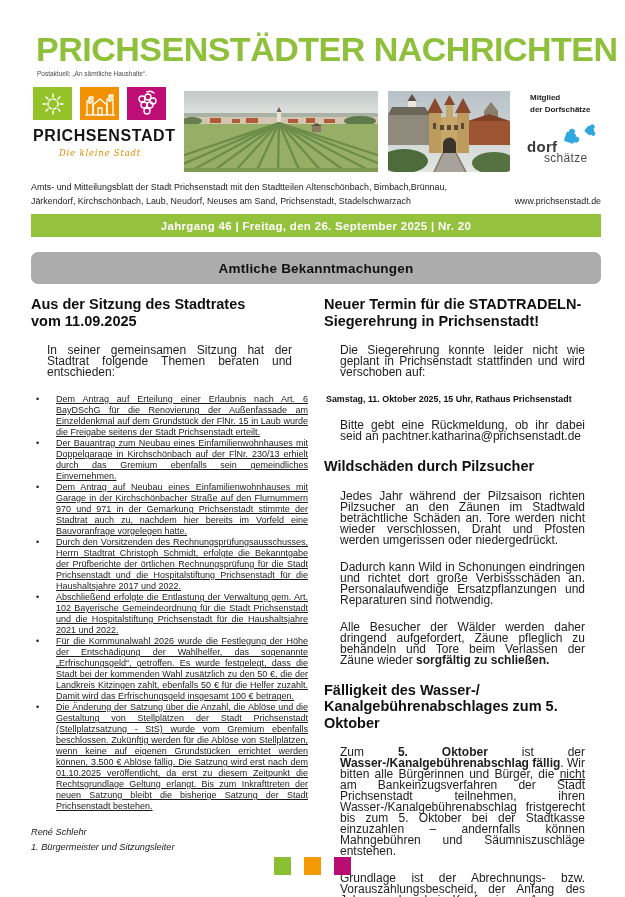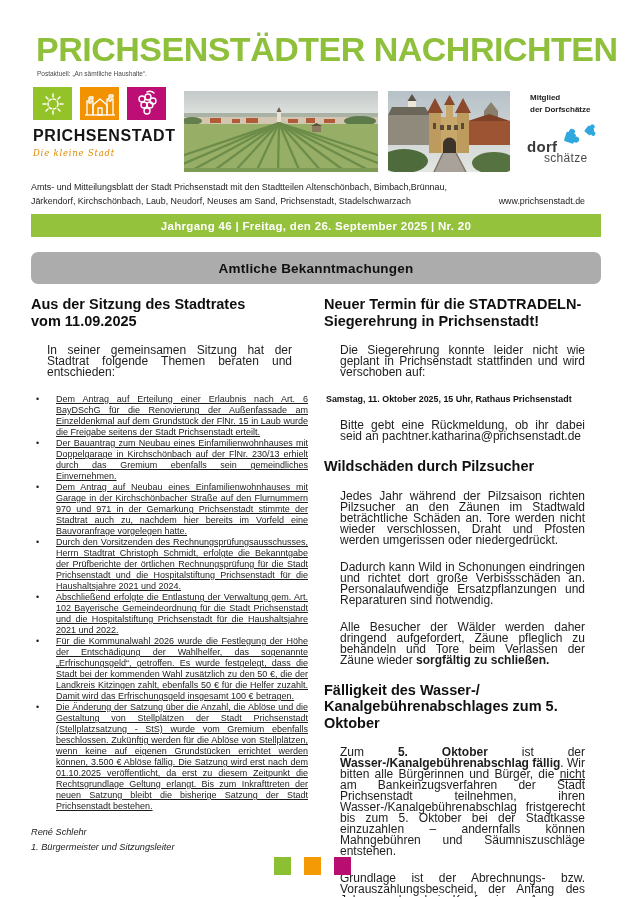--- a/index.html
+++ b/index.html
@@ -14,32 +14,32 @@
     font-size:34px; font-weight:800; letter-spacing:-0.5px; white-space:nowrap;
     color:#8fc03c;
   }
   .postal{position:absolute; left:37px; top:70px; font-size:6.5px; color:#4a4a4a;}
   .logo-block{position:absolute; left:33px; top:87px; width:134px;}
   .logo-squares{display:flex; gap:8px;}
   .logo-sq{width:39px; height:33px; display:flex; align-items:center; justify-content:center;}
   .sq-green{background:#94c229;} .sq-orange{background:#f39200;} .sq-magenta{background:#bc0e74;}
   .logo-name{font-size:16px; font-weight:700; letter-spacing:0.6px; color:#151515; margin-top:7px; white-space:nowrap;}
   .logo-tagline{font-family:"DejaVu Serif", serif; font-style:italic; font-size:8.5px; letter-spacing:0.8px;
-    color:#e08a00; text-align:left; margin-top:3px;}
+    color:#e08a00; text-align:center; margin-top:3px;}
   .photo{position:absolute; top:91px; height:81px; display:block;}
   .photo-left{left:184px; width:194px;}
   .photo-right{left:388px; width:122px;}
   .membership{position:absolute; left:530px; top:92px; font-size:8px; font-weight:700; color:#222; line-height:1.55;}
   .dorf-logo{position:absolute; left:527px; top:124px; width:80px; height:42px;}
   .dorf-word{position:absolute; left:0; top:14px; font-size:15px; font-weight:800; color:#3a3a3a; letter-spacing:0.3px;}
   .schaetze-word{position:absolute; left:17px; top:27px; font-size:12px; color:#4c4c4c; letter-spacing:0.3px;}
   .puzzle{position:absolute; left:34px; top:0;}
   .subtitle{position:absolute; left:31px; top:181px; width:570px; font-size:8.9px; line-height:1.55; color:#1b1b1b;}
   .sub2row{position:relative;}
-  .website{position:absolute; right:16px; top:0;margin-left:44px;}
+  .website{position:absolute; right:0; top:0;margin-left:44px;}
   
   .issue-bar{
     position:absolute; left:31px; top:214px; width:570px; height:23px;
     background:#94c23d; color:#ffffff; font-size:11.5px; font-weight:700; letter-spacing:0.3px;
     display:flex; align-items:center; justify-content:center;
   }
   .section-bar{
     position:absolute; left:31px; top:252px; width:570px; height:32px;
     background:#acacac; border-radius:7px; color:#111;
     font-size:13.5px; font-weight:700; letter-spacing:0.2px;
@@ -243,21 +243,21 @@
     <div class="col">
       <h2 class="article">
         <span>Aus der Sitzung des Stadtrates</span><br>
         <span>vom 11.09.2025</span>
       </h2>
       <p class="body">In seiner gemeinsamen Sitzung hat der Stadtrat folgende Themen beraten und entschieden:</p>
       <ul class="bullets">
         <li>Dem Antrag auf Erteilung einer Erlaubnis nach Art. 6 BayDSchG für die Renovierung der Außenfassade am Einzeldenkmal auf dem Grundstück der FlNr. 15 in Laub wurde die Freigabe seitens der Stadt Prichsenstadt erteilt.</li>
         <li>Der Bauantrag zum Neubau eines Einfamilienwohnhauses mit Doppelgarage in Kirchschönbach auf der FlNr. 230/13 erhielt durch das Gremium ebenfalls sein gemeindliches Einvernehmen.</li>
         <li>Dem Antrag auf Neubau eines Einfamilienwohnhauses mit Garage in der Kirchschönbacher Straße auf den Flurnummern 970 und 971 in der Gemarkung Prichsenstadt stimmte der Stadtrat auch zu, nachdem hier bereits im Vorfeld eine Bauvoranfrage vorgelegen hatte.</li>
-        <li>Durch den Vorsitzenden des Rechnungsprüfungsausschusses, Herrn Stadtrat Christoph Schmidt, erfolgte die Bekanntgabe der Prüfberichte der örtlichen Rechnungsprüfung für die Stadt Prichsenstadt und die Hospitalstiftung Prichsenstadt für die Haushaltsjahre 2021 und 2024.</li>
+        <li>Durch den Vorsitzenden des Rechnungsprüfungsausschusses, Herrn Stadtrat Christoph Schmidt, erfolgte die Bekanntgabe der Prüfberichte der örtlichen Rechnungsprüfung für die Stadt Prichsenstadt und die Hospitalstiftung Prichsenstadt für die Haushaltsjahre 2017 und 2022.</li>
         <li>Abschließend erfolgte die Entlastung der Verwaltung gem. Art. 102 Bayerische Gemeindeordnung für die Stadt Prichsenstadt und die Hospitalstiftung Prichsenstadt für die Haushaltsjahre 2021 und 2022.</li>
         <li>Für die Kommunalwahl 2026 wurde die Festlegung der Höhe der Entschädigung der Wahlhelfer, das sogenannte „Erfrischungsgeld“, getroffen. Es wurde festgelegt, dass die Stadt bei der kommenden Wahl zusätzlich zu den 50 €, die der Landkreis Kitzingen zahlt, ebenfalls 50 € für die Helfer zuzahlt. Damit wird das Erfrischungsgeld insgesamt 100 € betragen.</li>
         <li>Die Änderung der Satzung über die Anzahl, die Ablöse und die Gestaltung von Stellplätzen der Stadt Prichsenstadt (Stellplatzsatzung - StS) wurde vom Gremium ebenfalls beschlossen. Zukünftig werden für die Ablöse von Stellplätzen, wenn keine auf eigenen Grundstücken errichtet werden können, 3.500 € Ablöse fällig. Die Satzung wird erst nach dem 01.10.2025 veröffentlicht, da erst zu diesem Zeitpunkt die Rechtsgrundlage Geltung erlangt. Bis zum Inkrafttreten der neuen Satzung bleibt die bisherige Satzung der Stadt Prichsenstadt bestehen.</li>
       </ul>
       <div class="sig">
         <div>René Schlehr</div>
         <div>1. Bürgermeister und Sitzungsleiter</div>
       </div>
     </div>
 

